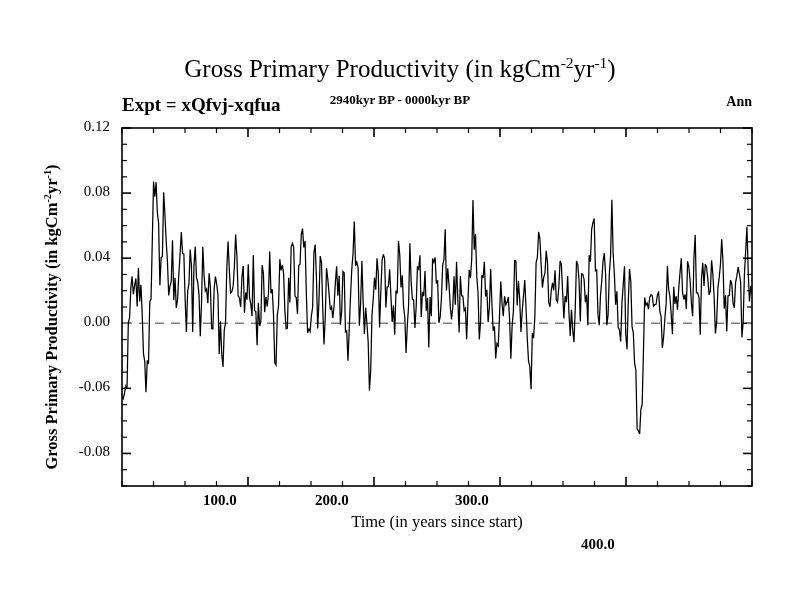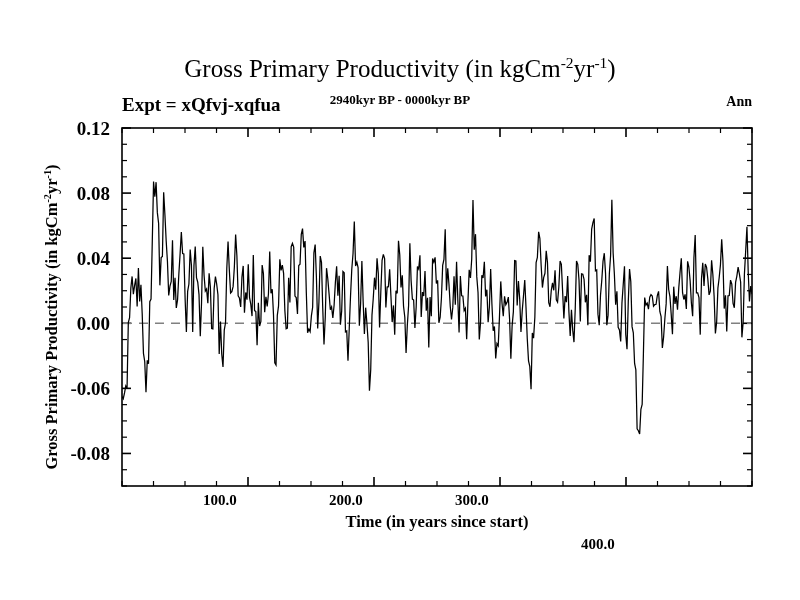--- a/index.html
+++ b/index.html
@@ -84,30 +84,30 @@
     vertical-align: super;
     line-height: 0;
   }
   .xlabel {
     position: absolute;
     left: 122px;
     top: 512px;
     width: 630px;
     text-align: center;
     font-size: 16.5px;
-    font-weight: bold;
+    font-weight: normal;
     font-family: "Liberation Serif", serif;
     white-space: nowrap;
   }
   .ytick-label {
     position: absolute;
     text-align: right;
     width: 70px;
-    font-size: 19px;
-    font-weight: bold;
+    font-size: 15px;
+    font-weight: normal;
     font-family: "Liberation Serif", serif;
     white-space: nowrap;
   }
   .xtick-label {
     position: absolute;
     text-align: left;
     width: 90px;
     font-size: 15px;
     font-weight: bold;
     font-family: "Liberation Serif", serif;
@@ -230,16 +230,16 @@
       </clipPath>
       <path d="M122.00,396.51L123.26,398.71L124.53,392.90L125.79,385.90L127.05,388.44L128.31,322.60L129.58,317.67L130.84,288.14L132.10,276.43L133.36,294.19L134.63,285.47L135.89,278.43L137.15,306.56L138.41,268.08L139.68,301.49L140.94,284.89L142.20,313.73L143.46,353.33L144.73,361.48L145.99,392.30L147.25,360.38L148.51,363.74L149.78,301.72L151.04,299.13L152.30,240.66L153.56,181.61L154.83,196.74L156.09,182.17L157.35,212.63L158.61,223.35L159.88,285.35L161.14,257.64L162.40,256.40L163.66,192.28L164.93,215.02L166.19,240.98L167.45,261.68L168.71,295.52L169.98,286.12L171.24,281.50L172.50,240.32L173.76,299.91L175.03,277.88L176.29,307.96L177.55,299.93L178.81,274.73L180.08,254.11L181.34,231.95L182.60,253.51L183.86,253.86L185.13,299.26L186.39,331.86L187.65,291.34L188.91,284.05L190.18,249.45L191.44,265.52L192.70,331.90L193.96,265.62L195.23,246.56L196.49,277.57L197.75,282.23L199.01,294.61L200.28,336.23L201.54,302.77L202.80,246.85L204.06,275.27L205.33,291.03L206.59,288.90L207.85,303.14L209.11,273.31L210.38,287.16L211.64,328.44L212.90,328.87L214.16,288.45L215.43,276.56L216.69,284.21L217.95,294.68L219.21,354.09L220.48,321.48L221.74,354.29L223.00,366.87L224.26,330.15L225.53,322.74L226.79,268.57L228.05,241.42L229.31,269.61L230.58,292.91L231.84,291.59L233.10,286.63L234.36,267.02L235.63,234.53L236.89,255.80L238.15,295.88L239.41,298.04L240.68,306.85L241.94,277.14L243.20,265.90L244.46,312.74L245.73,292.48L246.99,299.72L248.25,264.18L249.52,297.33L250.78,304.25L252.04,316.07L253.30,254.91L254.57,310.59L255.83,311.58L257.09,345.31L258.35,302.66L259.62,326.01L260.88,321.45L262.14,265.00L263.40,273.65L264.67,312.15L265.93,296.87L267.19,306.38L268.45,294.08L269.72,251.57L270.98,293.21L272.24,289.22L273.50,314.78L274.77,362.83L276.03,364.95L277.29,315.42L278.55,305.93L279.82,259.26L281.08,270.39L282.34,265.19L283.60,273.40L284.87,310.63L286.13,328.84L287.39,328.14L288.65,277.68L289.92,302.59L291.18,246.71L292.44,243.37L293.70,247.12L294.97,296.07L296.23,297.60L297.49,314.01L298.75,265.52L300.02,264.25L301.28,234.25L302.54,228.59L303.80,247.34L305.07,241.13L306.33,292.98L307.59,332.76L308.85,329.08L310.12,331.63L311.38,315.92L312.64,307.32L313.90,252.88L315.17,244.64L316.43,277.84L317.69,328.59L318.95,301.64L320.22,256.10L321.48,262.27L322.74,307.97L324.00,344.49L325.27,317.02L326.53,268.16L327.79,278.78L329.05,293.64L330.32,309.71L331.58,306.80L332.84,317.82L334.10,305.31L335.37,282.61L336.63,266.22L337.89,295.76L339.15,275.85L340.42,324.62L341.68,310.92L342.94,271.42L344.20,272.73L345.47,331.82L346.73,330.92L347.99,360.78L349.25,328.47L350.52,296.30L351.78,269.31L353.04,253.49L354.30,221.63L355.57,266.02L356.83,262.11L358.09,267.69L359.35,325.80L360.62,303.56L361.88,261.05L363.14,301.28L364.40,334.07L365.67,307.66L366.93,323.43L368.19,342.18L369.45,390.79L370.72,369.76L371.98,315.13L373.24,298.70L374.51,277.67L375.77,289.67L377.03,258.37L378.29,273.35L379.56,327.49L380.82,291.74L382.08,260.29L383.34,254.31L384.61,258.57L385.87,307.44L387.13,287.09L388.39,286.70L389.66,269.30L390.92,296.02L392.18,322.09L393.44,305.41L394.71,334.83L395.97,290.85L397.23,293.36L398.49,240.72L399.76,254.79L401.02,287.55L402.28,275.38L403.54,306.26L404.81,317.19L406.07,352.96L407.33,325.12L408.59,305.81L409.86,243.19L411.12,280.88L412.38,299.09L413.64,300.11L414.91,328.02L416.17,307.03L417.43,266.53L418.69,269.01L419.96,255.28L421.22,317.00L422.48,292.12L423.74,296.04L425.01,271.13L426.27,310.65L427.53,297.88L428.79,347.36L430.06,296.96L431.32,316.32L432.58,258.49L433.84,262.20L435.11,257.38L436.37,283.56L437.63,280.36L438.89,322.75L440.16,317.17L441.42,298.26L442.68,265.37L443.94,259.45L445.21,229.34L446.47,290.48L447.73,268.37L448.99,284.56L450.26,306.48L451.52,319.49L452.78,307.38L454.04,276.32L455.31,304.81L456.57,261.71L457.83,300.09L459.09,332.46L460.36,276.03L461.62,295.82L462.88,296.00L464.14,310.61L465.41,308.35L466.67,339.13L467.93,302.12L469.19,269.81L470.46,278.01L471.72,258.98L472.98,199.95L474.24,249.79L475.51,234.16L476.77,276.64L478.03,292.41L479.29,339.50L480.56,322.01L481.82,275.15L483.08,277.96L484.34,261.68L485.61,296.37L486.87,289.73L488.13,322.31L489.39,306.95L490.66,269.03L491.92,304.02L493.18,330.78L494.44,326.51L495.71,358.57L496.97,343.58L498.23,345.82L499.49,316.38L500.76,281.41L502.02,303.24L503.28,316.11L504.55,296.31L505.81,304.69L507.07,302.32L508.33,297.15L509.60,319.56L510.86,358.78L512.12,325.85L513.38,311.64L514.65,260.58L515.91,261.03L517.17,305.50L518.43,281.15L519.70,298.91L520.96,332.05L522.22,310.85L523.48,296.00L524.75,280.14L526.01,307.45L527.27,338.67L528.53,360.97L529.80,366.66L531.06,389.25L532.32,332.94L533.58,338.14L534.85,317.20L536.11,262.52L537.37,257.47L538.63,231.77L539.90,238.69L541.16,265.46L542.42,287.56L543.68,277.69L544.95,273.27L546.21,250.77L547.47,262.66L548.73,302.73L550.00,306.73L551.26,290.53L552.52,282.93L553.78,290.33L555.05,270.19L556.31,299.74L557.57,302.14L558.83,287.04L560.10,261.10L561.36,264.32L562.62,291.65L563.88,318.45L565.15,296.01L566.41,302.13L567.67,275.98L568.93,312.12L570.20,335.89L571.46,309.82L572.72,330.16L573.98,342.16L575.25,308.42L576.51,261.02L577.77,264.31L579.03,280.31L580.30,321.47L581.56,273.81L582.82,274.14L584.08,279.48L585.35,302.31L586.61,294.73L587.87,325.16L589.13,255.20L590.40,261.66L591.66,229.03L592.92,222.59L594.18,218.55L595.45,270.87L596.71,270.00L597.97,314.13L599.23,325.15L600.50,295.26L601.76,280.66L603.02,261.35L604.28,253.20L605.55,273.60L606.81,325.12L608.07,315.13L609.33,274.06L610.60,255.54L611.86,199.76L613.12,252.74L614.38,274.18L615.65,304.74L616.91,291.21L618.17,327.40L619.43,329.91L620.70,341.48L621.96,302.87L623.22,284.70L624.48,266.31L625.75,334.46L627.01,349.18L628.27,301.99L629.54,268.96L630.80,281.60L632.06,326.64L633.32,332.80L634.59,363.49L635.85,369.83L637.11,428.78L638.37,430.69L639.64,433.93L640.90,409.25L642.16,404.33L643.42,353.18L644.69,297.61L645.95,305.01L647.21,303.07L648.47,309.09L649.74,297.29L651.00,294.67L652.26,295.98L653.52,306.19L654.79,304.59L656.05,304.25L657.31,295.64L658.57,291.31L659.84,311.50L661.10,316.70L662.36,347.94L663.62,336.99L664.89,318.33L666.15,303.88L667.41,266.03L668.67,289.49L669.94,296.62L671.20,314.25L672.46,334.19L673.72,286.67L674.99,303.97L676.25,296.20L677.51,309.68L678.77,287.93L680.04,272.34L681.30,258.20L682.56,292.65L683.82,299.51L685.09,294.33L686.35,308.86L687.61,261.32L688.87,267.03L690.14,280.84L691.40,302.94L692.66,316.22L693.92,257.84L695.19,235.06L696.45,292.93L697.71,292.93L698.97,297.56L700.24,334.64L701.50,278.42L702.76,262.78L704.02,285.99L705.29,263.92L706.55,267.05L707.81,278.75L709.07,294.87L710.34,291.07L711.60,260.39L712.86,274.52L714.12,296.17L715.39,333.44L716.65,322.30L717.91,288.13L719.17,277.75L720.44,264.91L721.70,239.28L722.96,261.34L724.22,308.58L725.49,295.37L726.75,331.47L728.01,295.85L729.27,295.55L730.54,280.07L731.80,284.15L733.06,303.50L734.32,307.78L735.59,282.40L736.85,276.10L738.11,267.10L739.37,273.98L740.64,282.00L741.90,337.36L743.16,321.96L744.42,273.97L745.69,250.76L746.95,226.71L748.21,271.73L749.47,301.45L750.74,286.02L752.00,294.16" fill="none" stroke="#000000" stroke-width="1.25" stroke-linejoin="miter" clip-path="url(#plotclip)"></path>
     </svg>
 <div class="ytick-label" style="left: 40px; top: 118px;">0.12</div>
     <div class="ytick-label" style="left: 40px; top: 183.091px;">0.08</div>
     <div class="ytick-label" style="left: 40px; top: 248.182px;">0.04</div>
     <div class="ytick-label" style="left: 40px; top: 313.273px;">0.00</div>
     <div class="ytick-label" style="left: 40px; top: 378.364px;">-0.06</div>
     <div class="ytick-label" style="left: 40px; top: 443.455px;">-0.08</div>
     <div class="xtick-label" style="left: 203px; top: 492px;">100.0</div>
-    <div class="xtick-label" style="left: 329px; top: 492px;">200.0</div>
+    <div class="xtick-label" style="left: 315px; top: 492px;">200.0</div>
     <div class="xtick-label" style="left: 455px; top: 492px;">300.0</div>
     <div class="xtick-label" style="left: 581px; top: 492px; margin-top: 44px;">400.0</div>
   </div>
 
 </body></html>

